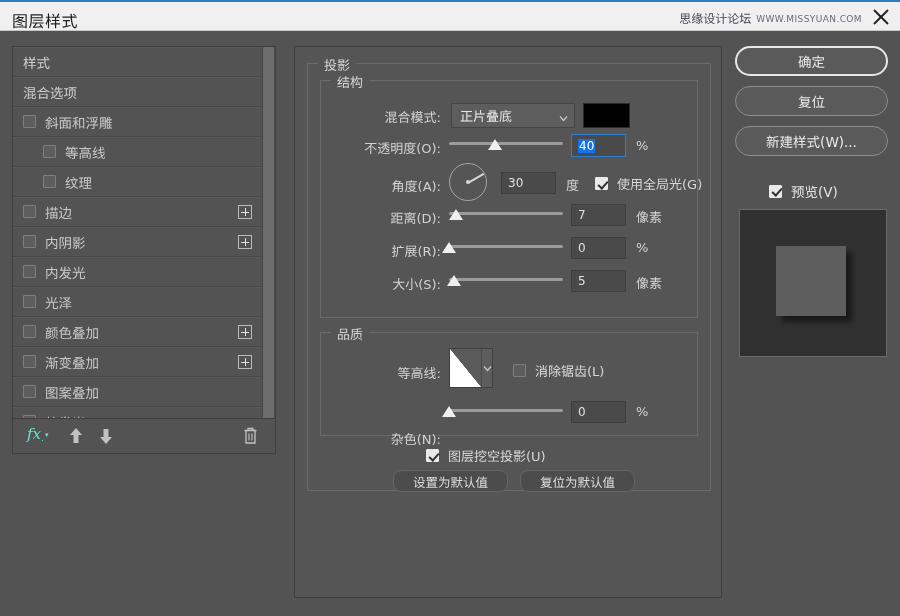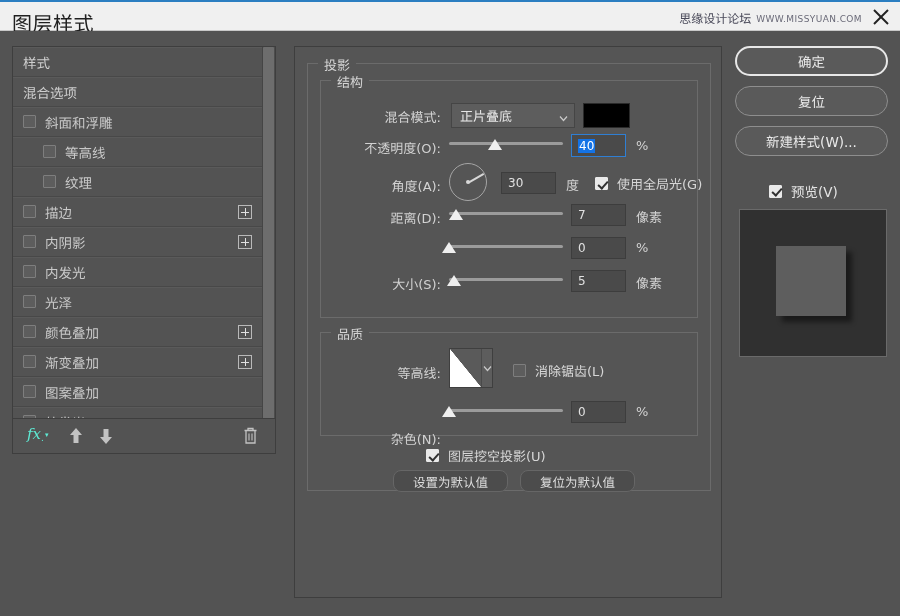--- a/index.html
+++ b/index.html
@@ -20,21 +20,21 @@
   
   .titlebar {
     position: absolute; left: 0; top: 0;
     width: 900px; height: 31px;
     background: #f0f0f0;
     border-top: 2px solid #2b7ec1;
     border-bottom: 1px solid #c8c8c8;
   }
   .titlebar .title {
     position: absolute; left: 12px; top: 6px;
-    font-size: 20px; color: #202020;
+    font-size: 16px; color: #202020;
     letter-spacing: .5px;
   }
   .watermark {
     position: absolute; right: 38px; top: 7px;
     font-size: 12px; color: #4a4a5a;
     white-space: nowrap;
   }
   .watermark .wm-url {
     font-size: 9px; color: #6a6a78;
     letter-spacing: .4px; margin-left: 5px;
@@ -474,20 +474,21 @@
           <div class="rlabel" style="left:0; top:127px; width:120px;">距离(D):</div>
           <div class="slider" id="sl-distance" style="left:128px; top:126px; width:114px;">
             <div class="track"></div>
             <div class="thumb" style="left: 7px;"></div>
           </div>
           <div class="numfield" style="left:250px; top:123px; width:55px; height:22px;">
             <span>7</span>
           </div>
           <div class="unit" style="left:315px; top:126px;">像素</div>
 
+          <div class="rlabel" style="left:0; top:160px; width:120px;">扩展(R):</div>
           <div class="slider" id="sl-spread" style="left:128px; top:159px; width:114px;">
             <div class="track"></div>
             <div class="thumb" style="left: 0px;"></div>
           </div>
           <div class="numfield" style="left:250px; top:156px; width:55px; height:22px;">
             <span>0</span>
           </div>
           <div class="unit" style="left:315px; top:159px;">%</div>
 
           <div class="rlabel" style="left:0; top:193px; width:120px;">大小(S):</div>

